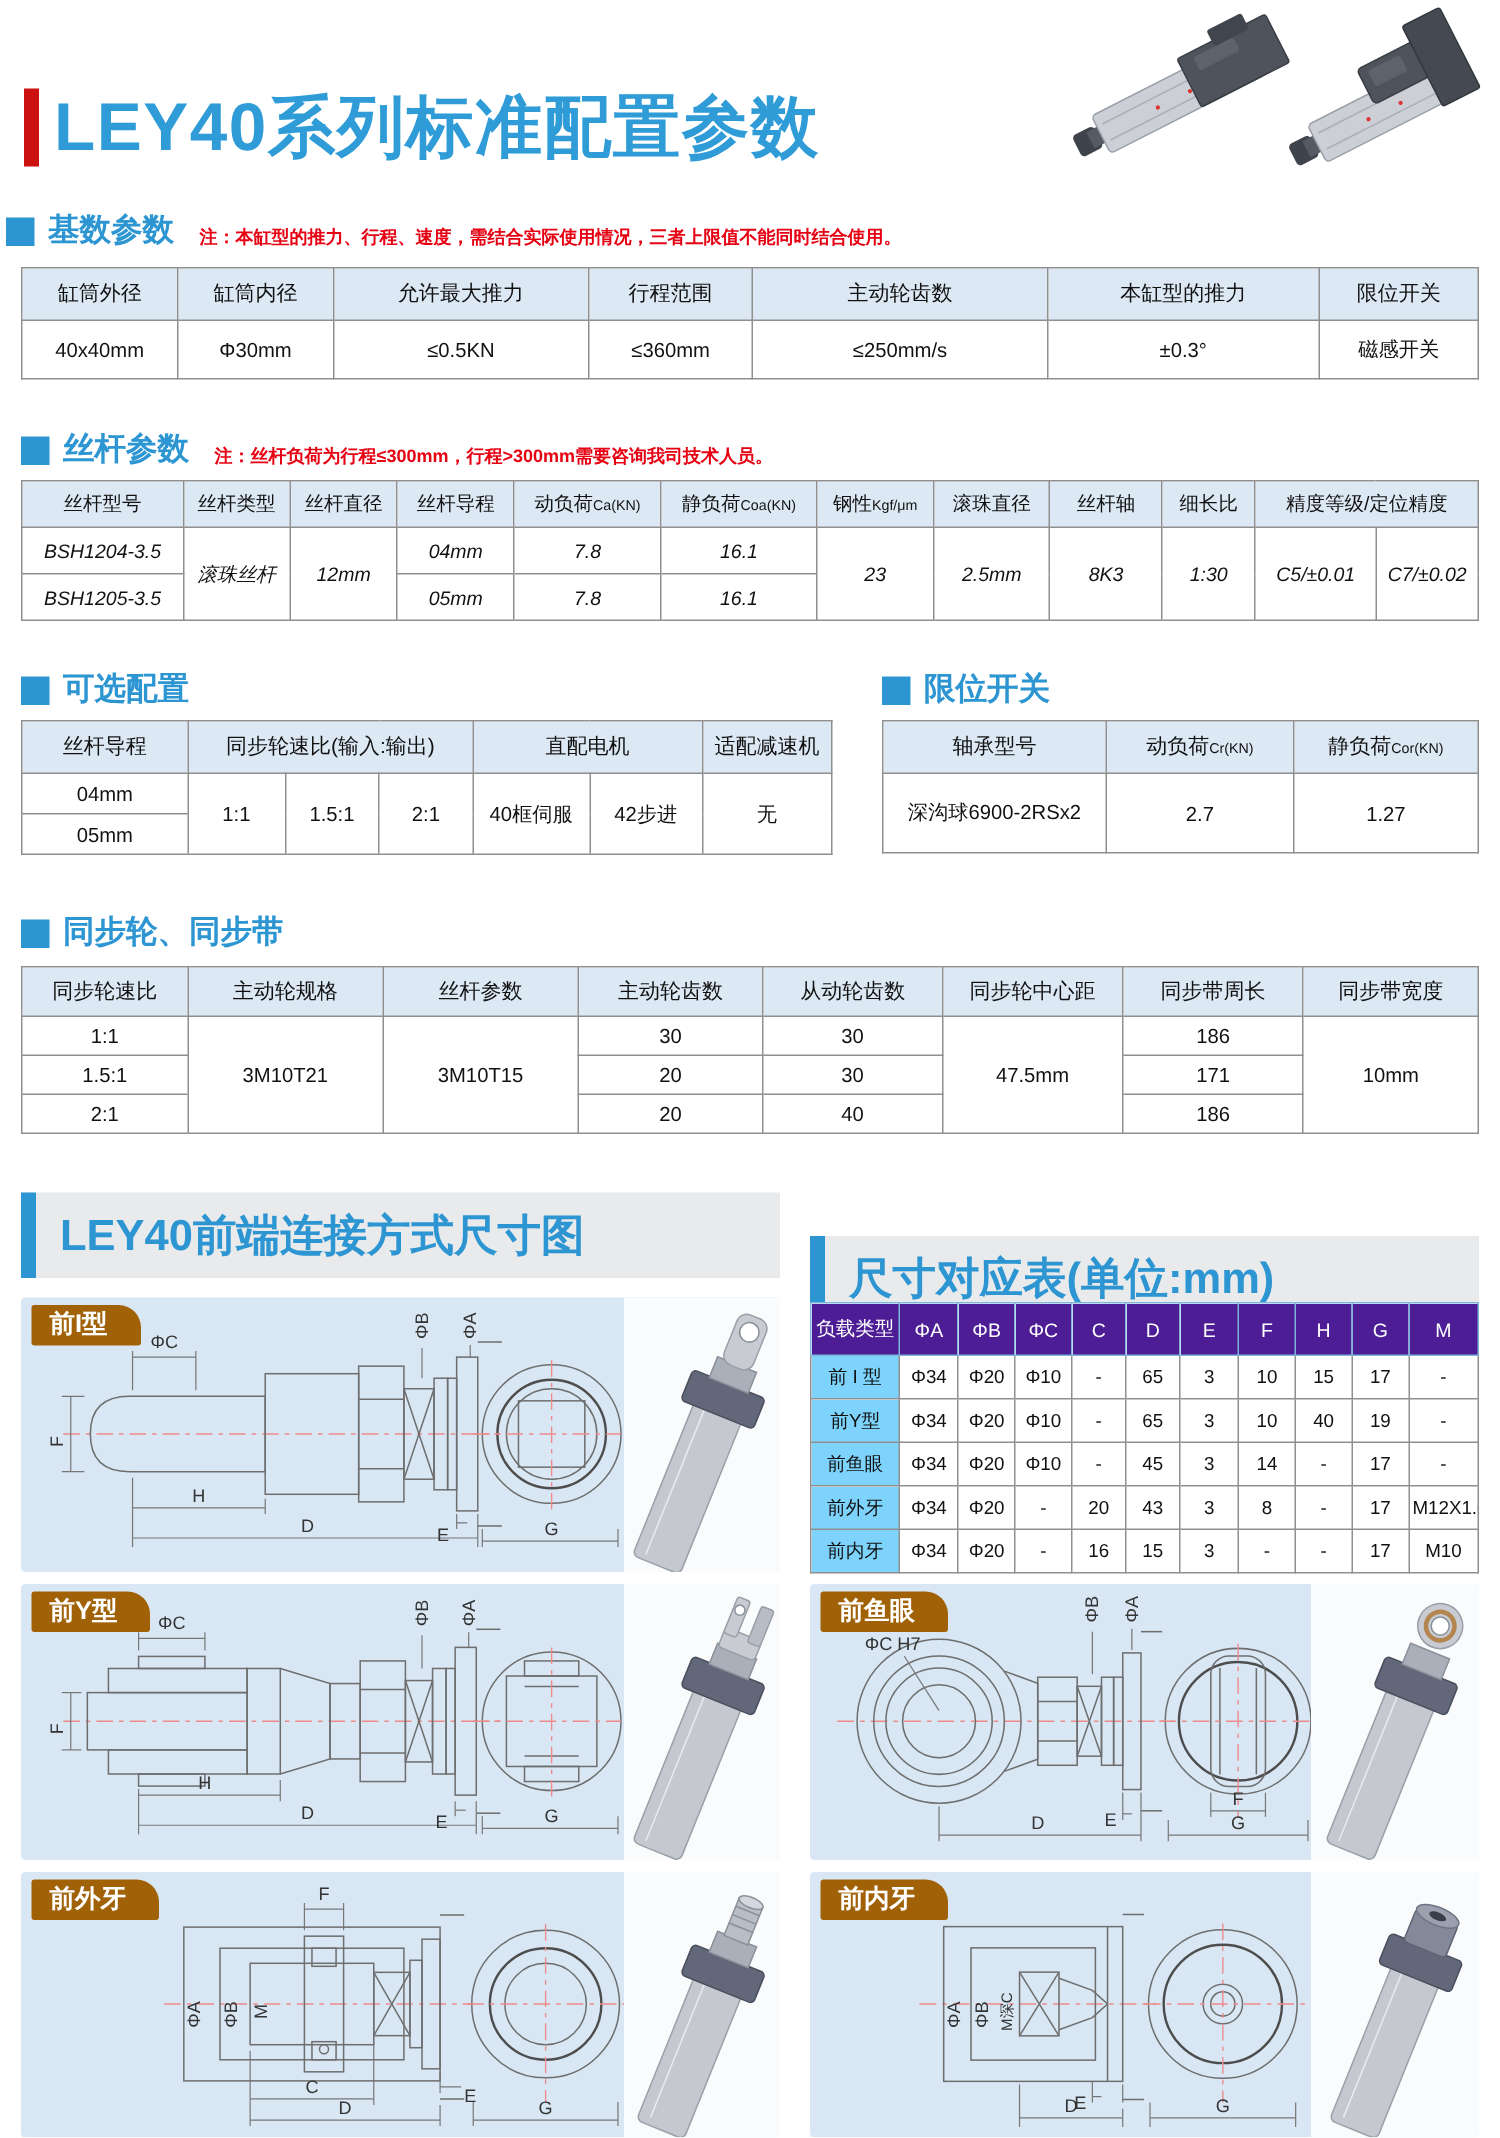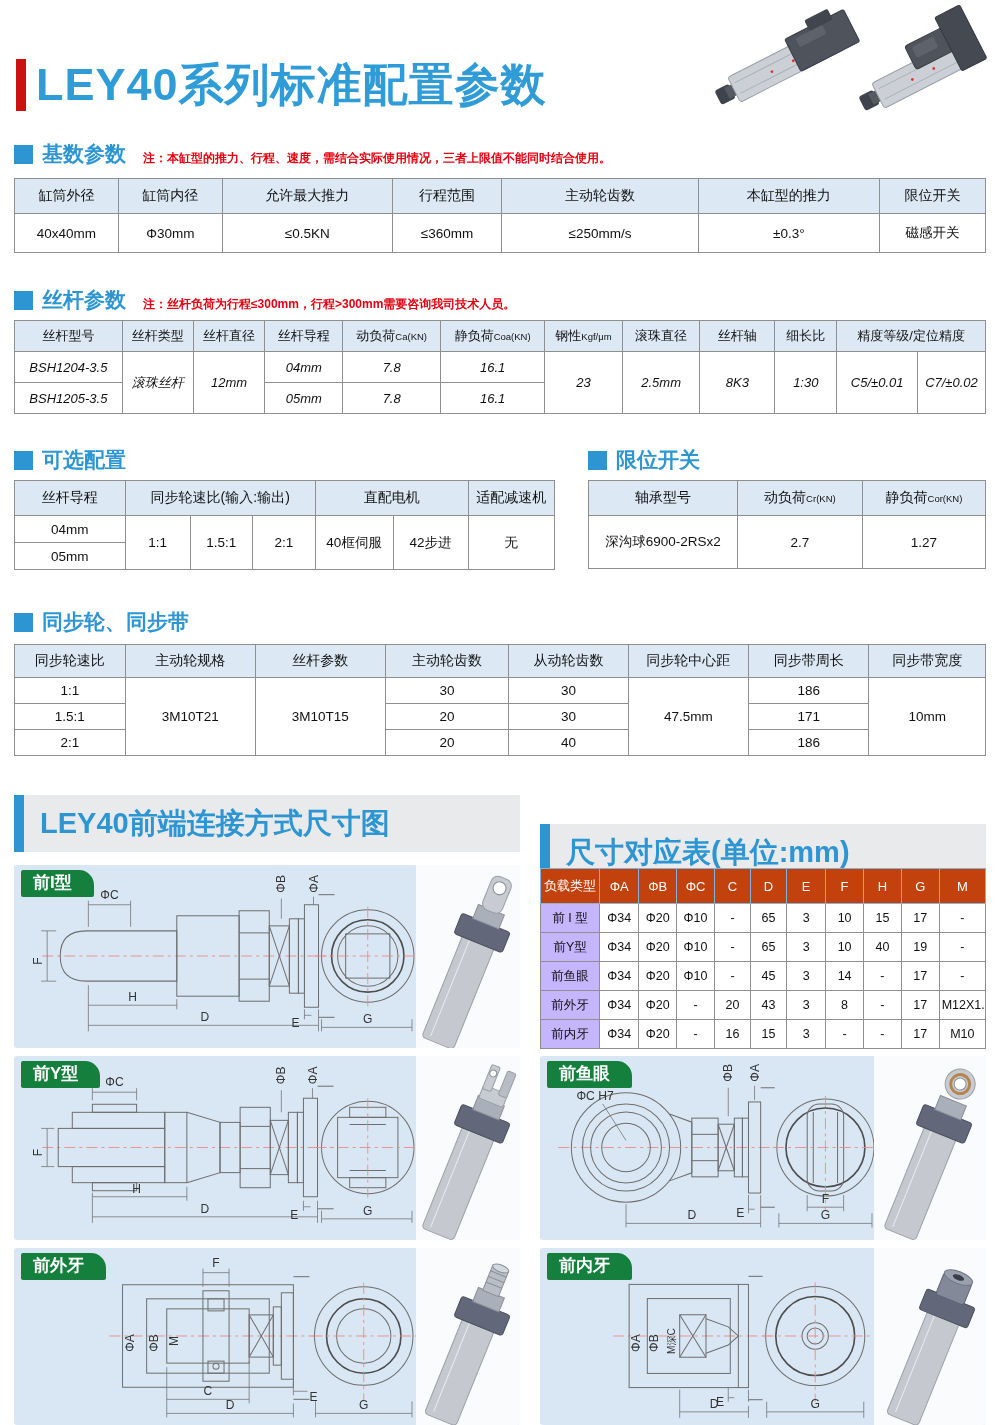--- a/index.html
+++ b/index.html
@@ -22,32 +22,32 @@
   table.spec{width:100%;border-collapse:collapse;table-layout:fixed;background:#fff;}
   .spec th,.spec td{border:1px solid #8f8f8f;text-align:center;vertical-align:middle;padding:0 2px;overflow:hidden;}
   .spec th{background:#DCE9F5;font-weight:400;font-size:14px;color:#111;}
   .spec td{font-size:13.5px;color:#111;}
   .sub{font-size:9.5px;}
   #base-table th{height:34px;} #base-table td{height:38px;}
   #screw-table th{height:30px;font-size:13px;} #screw-table td{height:30px;font-size:13px;font-style:italic;}
   #optional-table th{height:34px;} #optional-table td{height:26px;}
   #bearing-table th{height:34px;} #bearing-table td{height:52px;}
   #sync-table th{height:32px;} #sync-table td{height:25px;}
-  #dim-table th{height:34px;background:#c2410c;color:#fff;font-size:13px;border-color:#7FB4DC;font-weight:400;}
+  #dim-table th{height:34px;background:#4c1d95;color:#fff;font-size:13px;border-color:#7FB4DC;font-weight:400;}
   #dim-table td{height:28px;font-size:12.5px;border-color:#8f8f8f;}
-  #dim-table td.rowhead{background:#c4b5fd;}
+  #dim-table td.rowhead{background:#7dd3fc;}
 
   
   .banner{background:#E9EAEC;display:flex;align-items:center;}
   .banner .bar{width:10px;align-self:stretch;background:#2D96D2;flex:none;}
   .banner .bt{font-size:29px;font-weight:bold;color:#2D96D2;padding-left:16px;white-space:nowrap;}
 
   
   .panel{background:#D9E7F4;border-radius:3px;}
-  .panel .tag{position:absolute;top:5px;left:7px;background:#15803d;color:#fff;font-size:17px;font-weight:bold;
+  .panel .tag{position:absolute;top:5px;left:7px;background:#a16207;color:#fff;font-size:17px;font-weight:bold;
     padding:4px 22px 6px 12px;border-radius:2px 15px 2px 2px;line-height:1;z-index:2;}
   .panel .render{position:absolute;top:0;right:0;bottom:0;background:#FAFBFC;border-radius:0 3px 3px 0;}
   .panel .draw{position:absolute;left:0;top:0;}
 
   svg text{font-family:"Liberation Sans","DejaVu Sans",sans-serif;}
   .dt{font-size:12px;fill:#333;}
   .ln{stroke:#6e6e6e;fill:none;stroke-width:1;}
   .lnb{stroke:#4d4d4d;fill:none;stroke-width:1.6;}
   .dim{stroke:#777;fill:none;stroke-width:0.8;}
   .cl{stroke:#EE8A8A;stroke-width:0.9;fill:none;stroke-dasharray:11 4 3 4;}
@@ -82,21 +82,21 @@
       <line x1="22" y1="-6" x2="114" y2="-6" stroke="#aab0b8"></line>
       <line x1="22" y1="6" x2="114" y2="6" stroke="#aab0b8"></line>
       <circle cx="56" cy="1" r="1.4" fill="#d33"></circle>
         <circle cx="80" cy="1" r="1.4" fill="#d33"></circle>
       <rect x="64" y="-32" width="46" height="26" rx="3" fill="#4e535c" stroke="#383c44"></rect>
       <rect x="104" y="-44" width="28" height="60" rx="2" fill="#454952" stroke="#33373e"></rect>
       <rect x="70" y="-28" width="24" height="12" rx="2" fill="#5d626b"></rect>
     </g>
   </svg>
 
-  <div class="abs sechead" style="left:14px;top:142px;">
+  <div class="abs sechead" style="left:4px;top:142px;">
     <div class="sq"></div>
     <div class="t">基数参数</div>
     <div class="note">注：本缸型的推力、行程、速度，需结合实际使用情况，三者上限值不能同时结合使用。</div>
   </div>
   <div class="abs" style="left:14px;top:178px;width:972px;">
     <table class="spec" id="base-table">
       <colgroup>
           <col style="width:10.7%">
           <col style="width:10.7%">
           <col style="width:17.5%">

